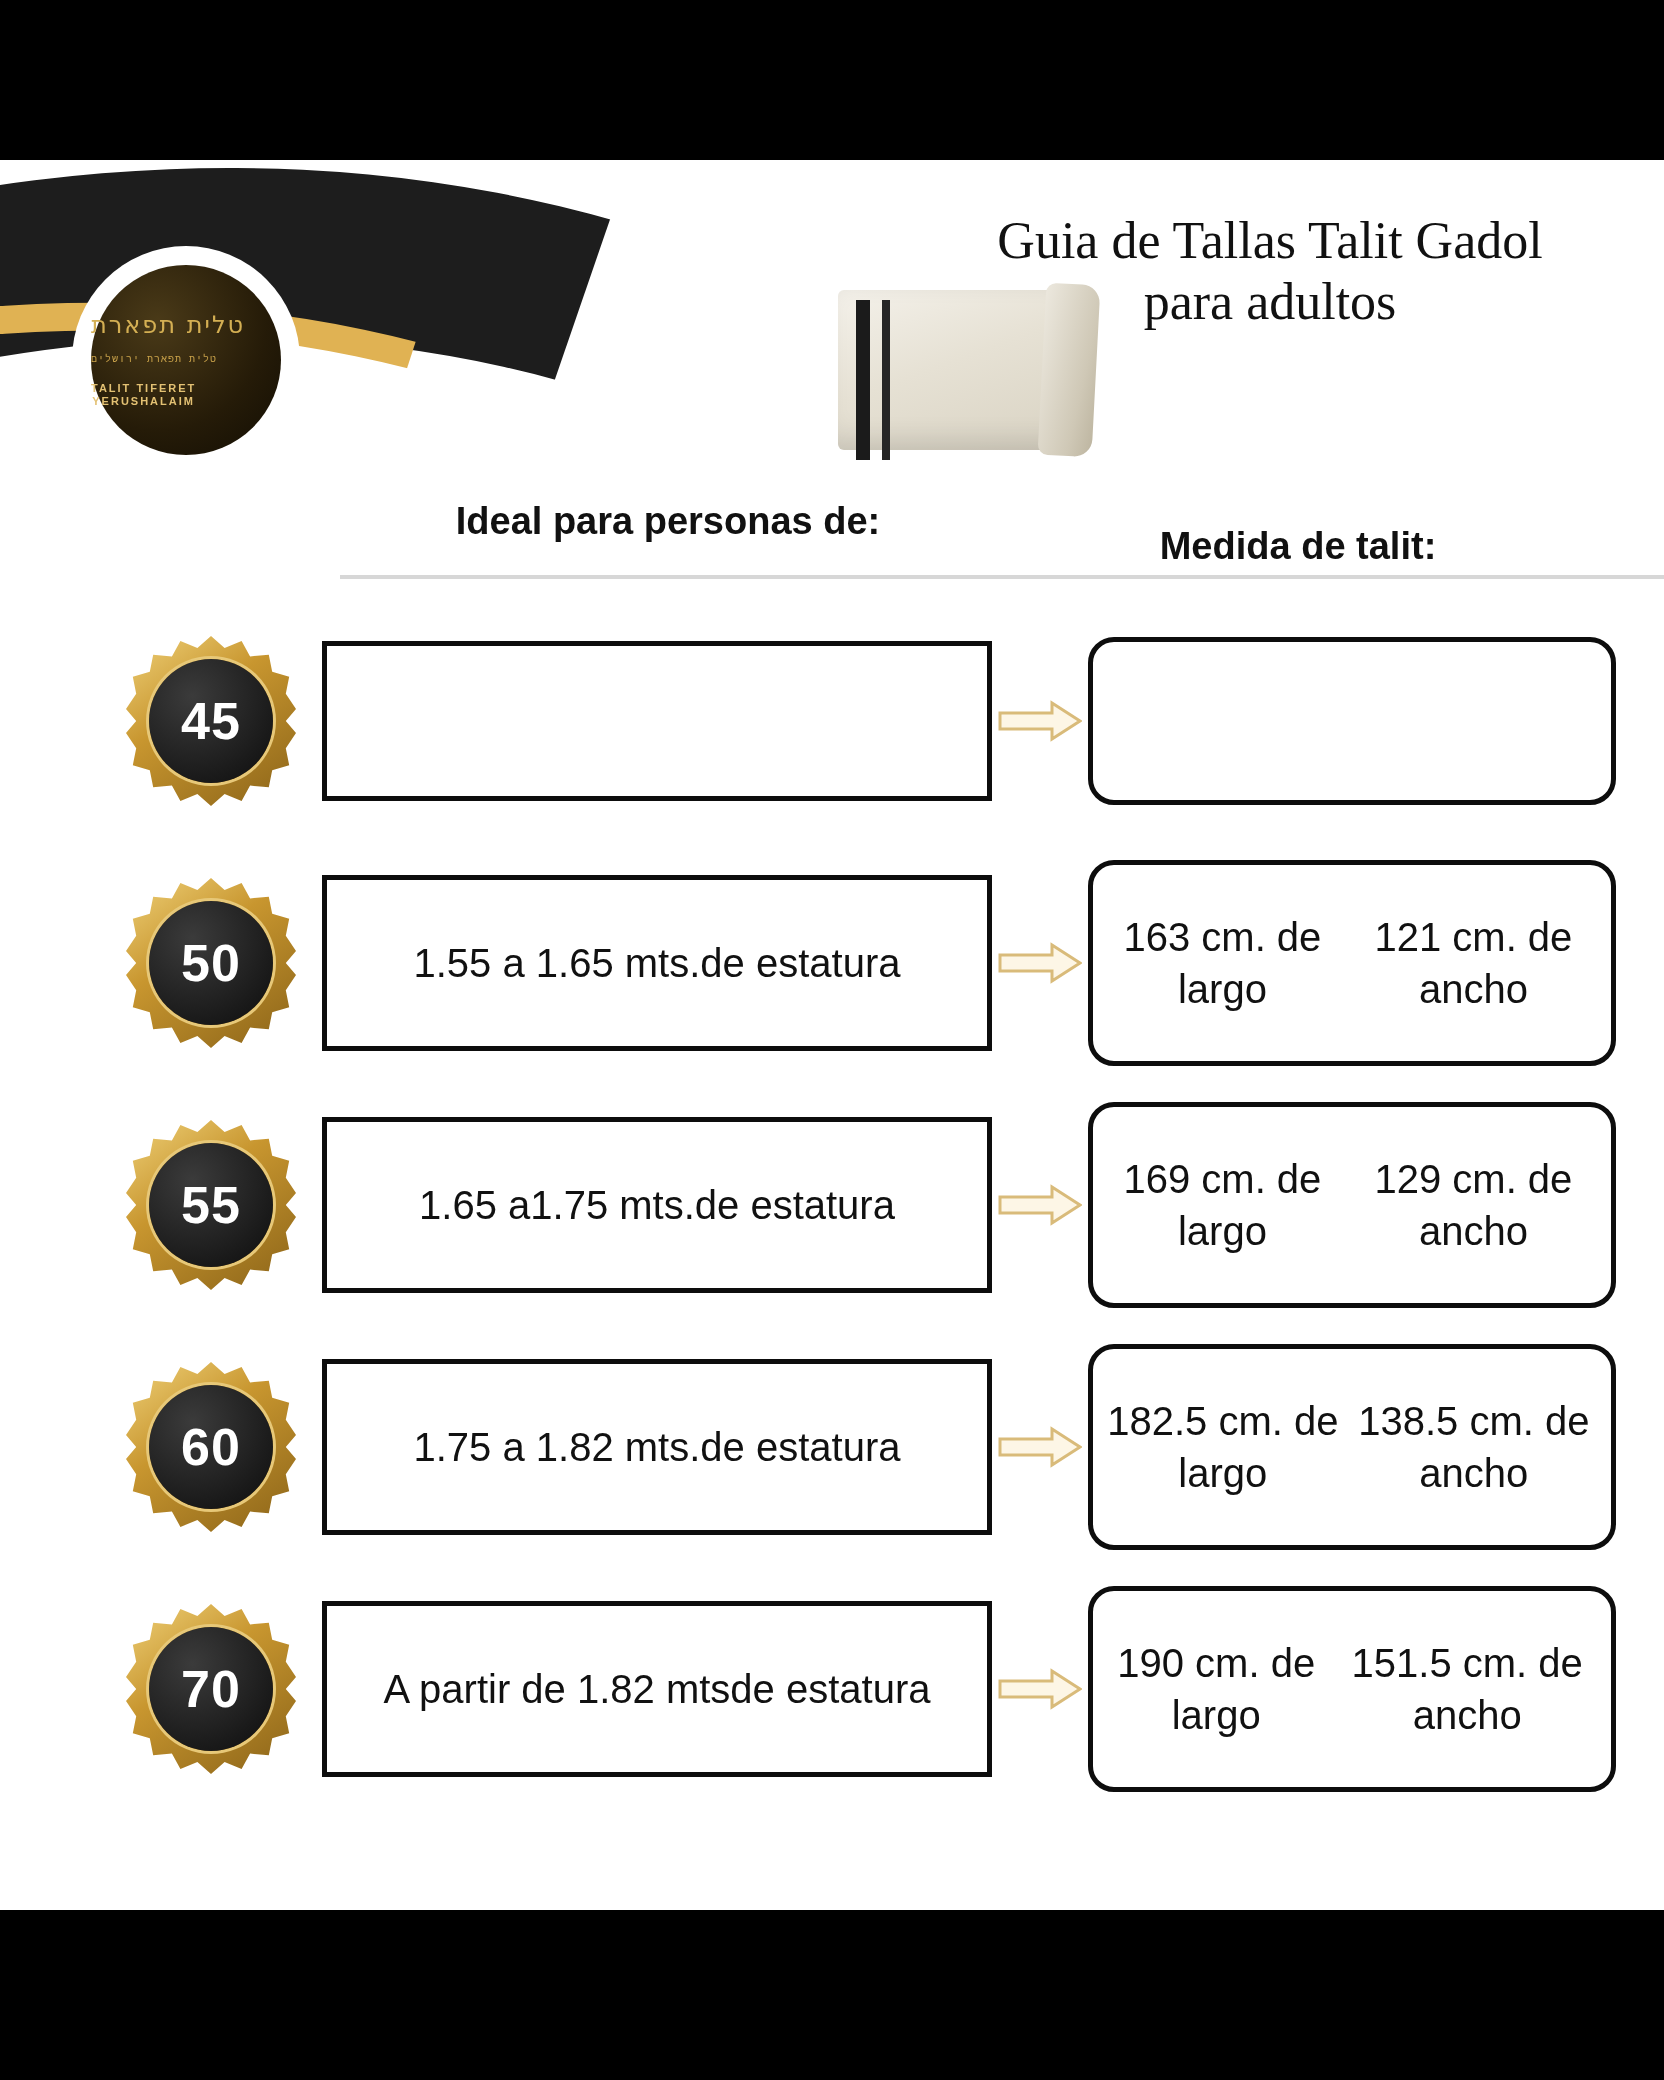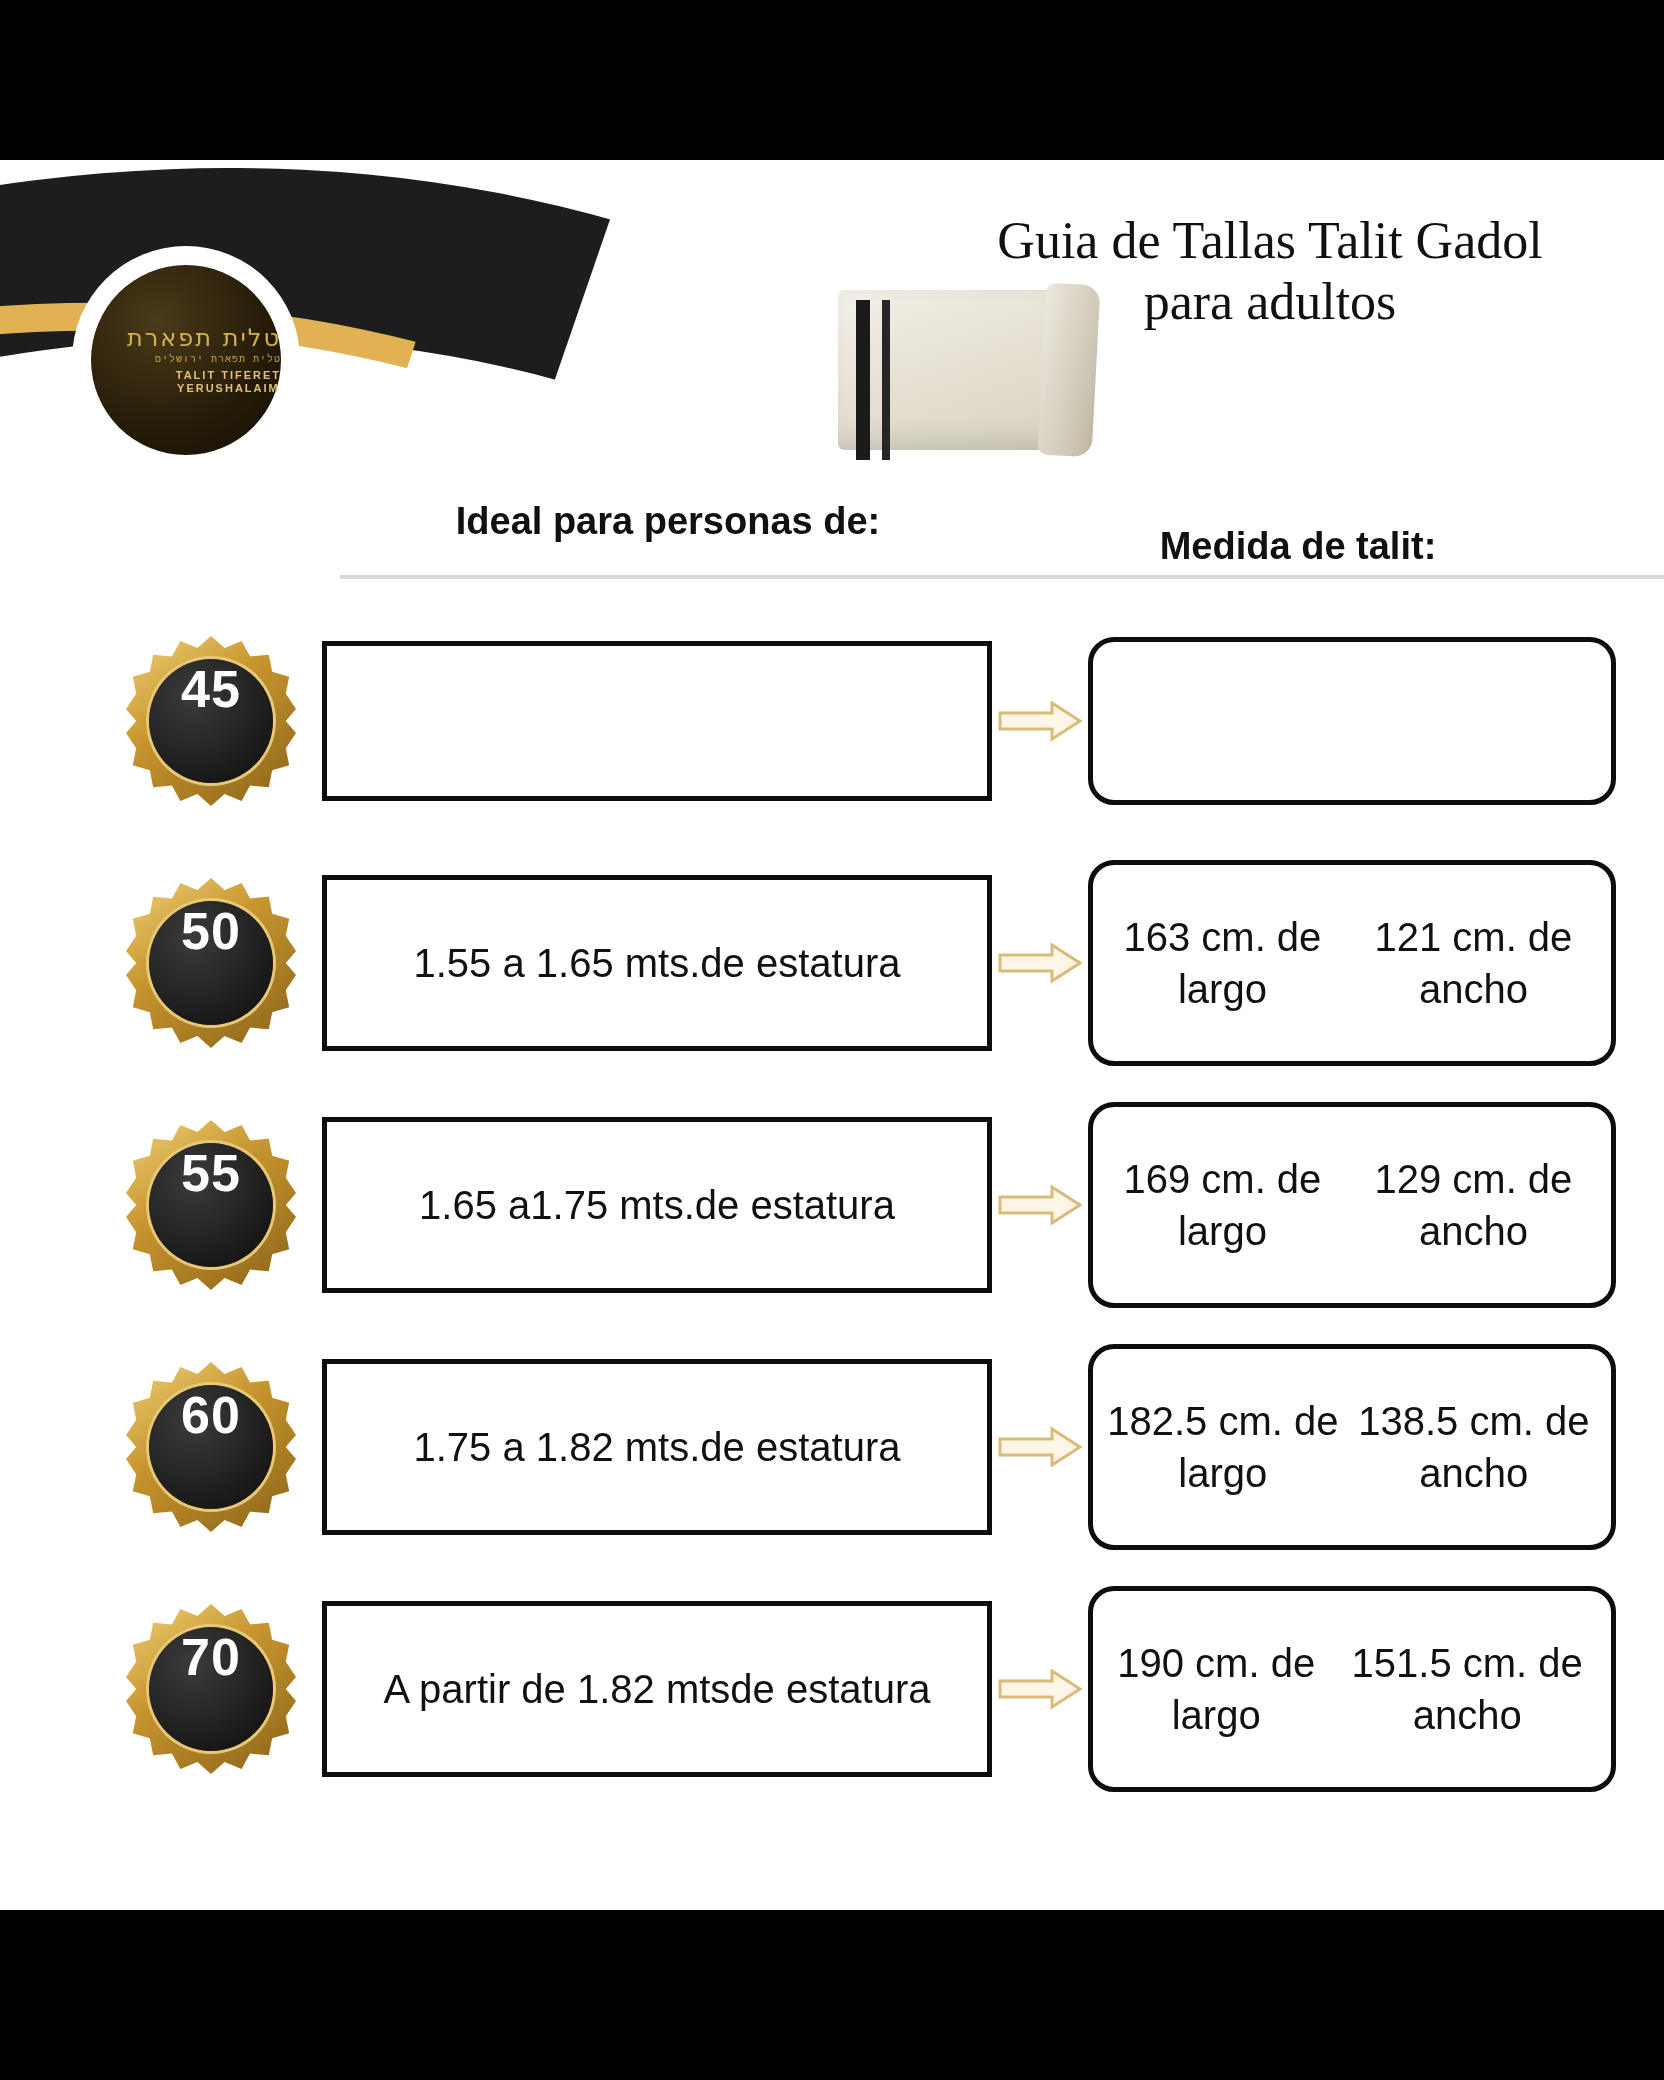--- a/index.html
+++ b/index.html
@@ -122,23 +122,23 @@
     align-items: center;
     justify-content: center;
   }
   #logo-inner {
     width: 190px;
     height: 190px;
     border-radius: 50%;
     background: radial-gradient(circle at 35% 30%, #4a3a18 0%, #251b08 60%, #120d03 100%);
     display: flex;
     flex-direction: column;
-    align-items: flex-end;
-    justify-content: center;
-    gap: 4px;
+    align-items: flex-start;
+    justify-content: center;
+    gap: 17px;
   }
   .logo-hebrew {
     color: #d4af53;
     font-size: 24px;
     letter-spacing: 2px;
     font-family: "DejaVu Sans", sans-serif;
     line-height: 1;
   }
   .logo-sub {
     color: #c9a24a;
@@ -263,21 +263,21 @@
       4% 76%, 6% 66%, 0% 57%, 6% 50%, 0% 43%, 6% 34%, 4% 24%, 14% 21%,
       16% 11%, 27% 12%, 32% 3%, 42% 7%
     );
   }
   .badge .disc {
     position: relative;
     width: 124px; height: 124px;
     border-radius: 50%;
     background: radial-gradient(circle at 35% 30%, #3b3b3b 0%, #1a1a1a 70%, #0d0d0d 100%);
     display: flex;
-    align-items: flex-start;
+    align-items: center;
     justify-content: center;
     box-shadow: 0 0 0 3px #e7c878;
   }
   .badge .num {
     color: #ffffff;
     font-size: 52px;
     font-weight: bold;
     letter-spacing: 1px;
   }
 

